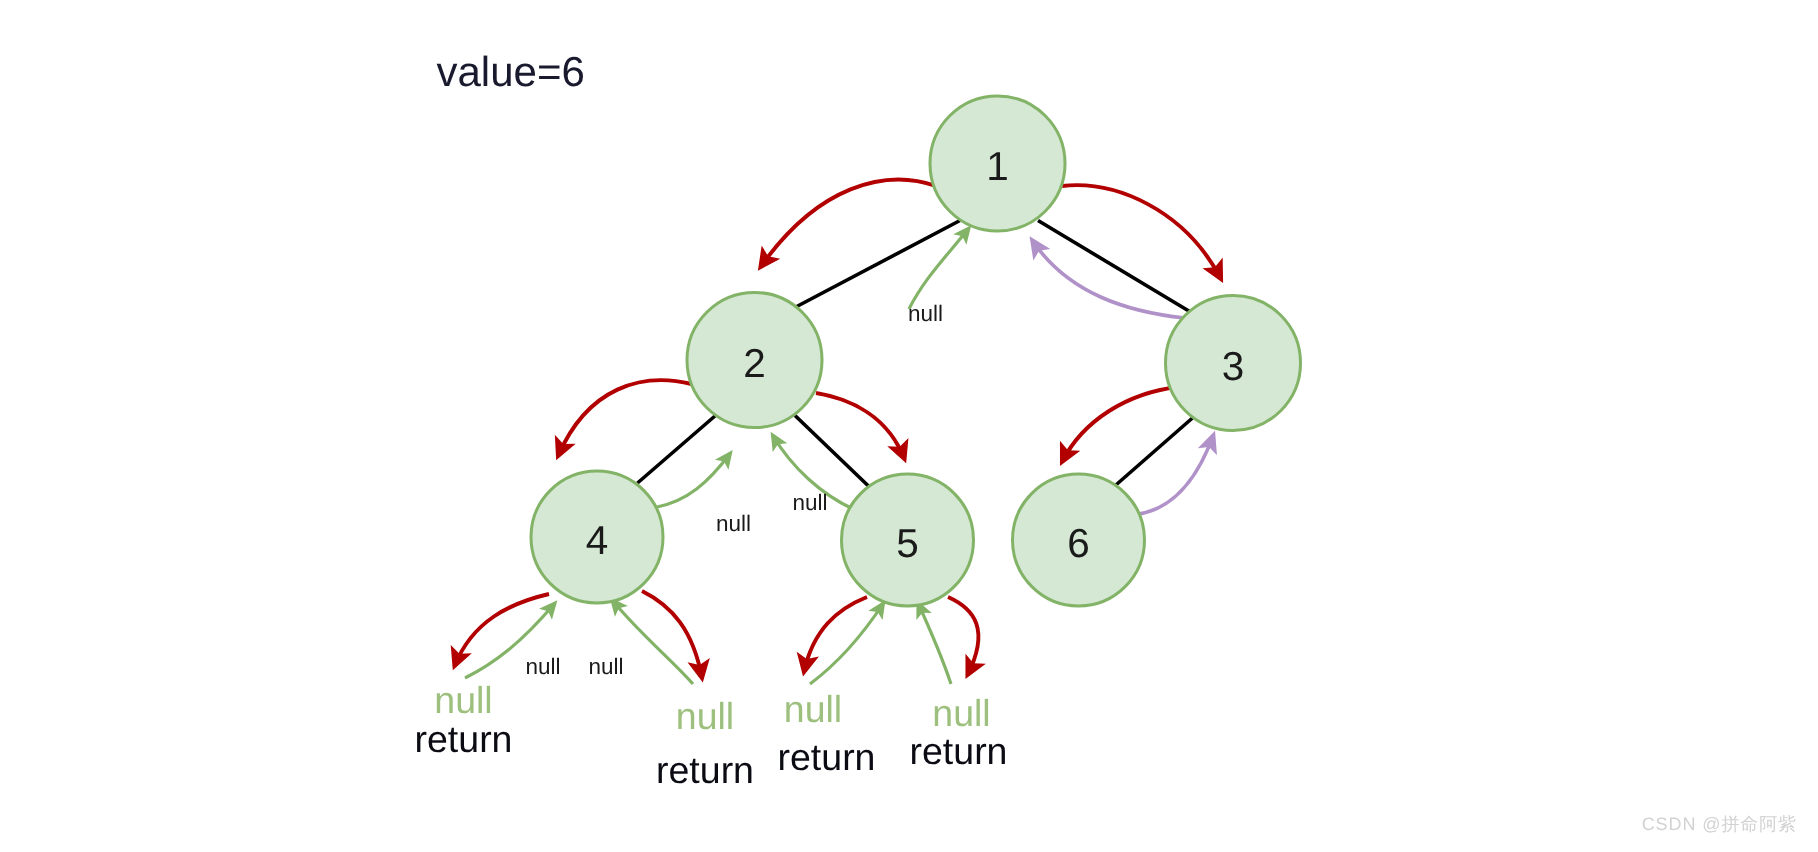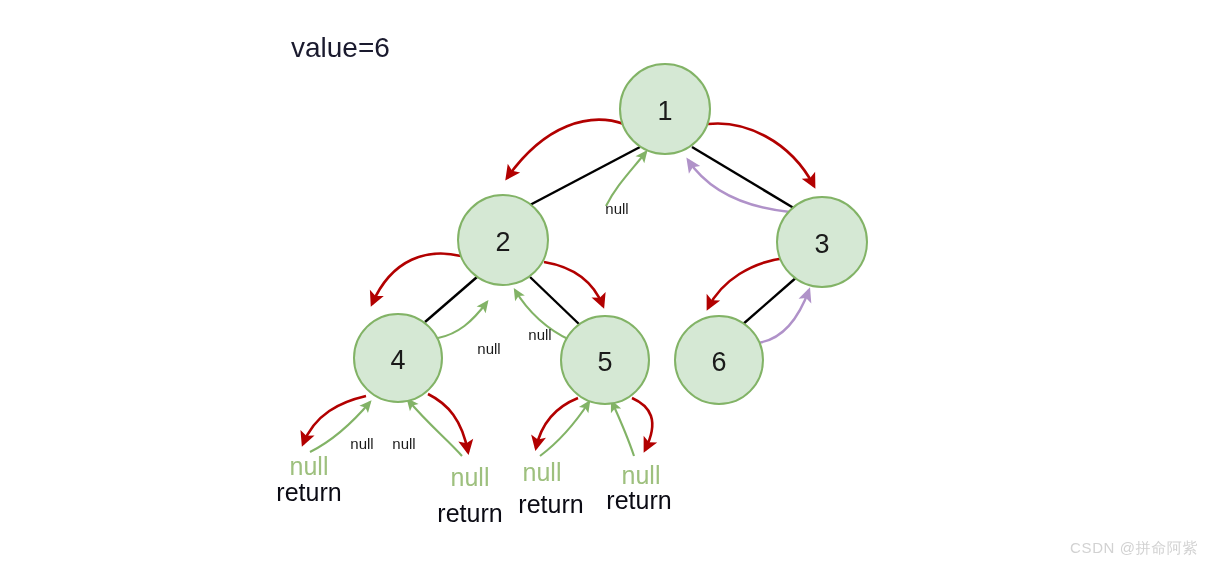--- a/index.html
+++ b/index.html
@@ -74,21 +74,21 @@
   .title-text {
     font-family: "Liberation Sans", sans-serif;
     font-size: 28px;
     fill: #1a1a2e;
   }
   .watermark {
     position: absolute;
     right: 14px;
     bottom: 10px;
     font-family: "Liberation Sans", sans-serif;
-    font-size: 15px;
+    font-size: 12px;
     color: #d2d2d2;
     letter-spacing: 0.6px;
     white-space: nowrap;
   }
 </style>
 </head>
 <body>
 
 <svg id="canvas" viewBox="0 0 1212 568">
   <defs>

